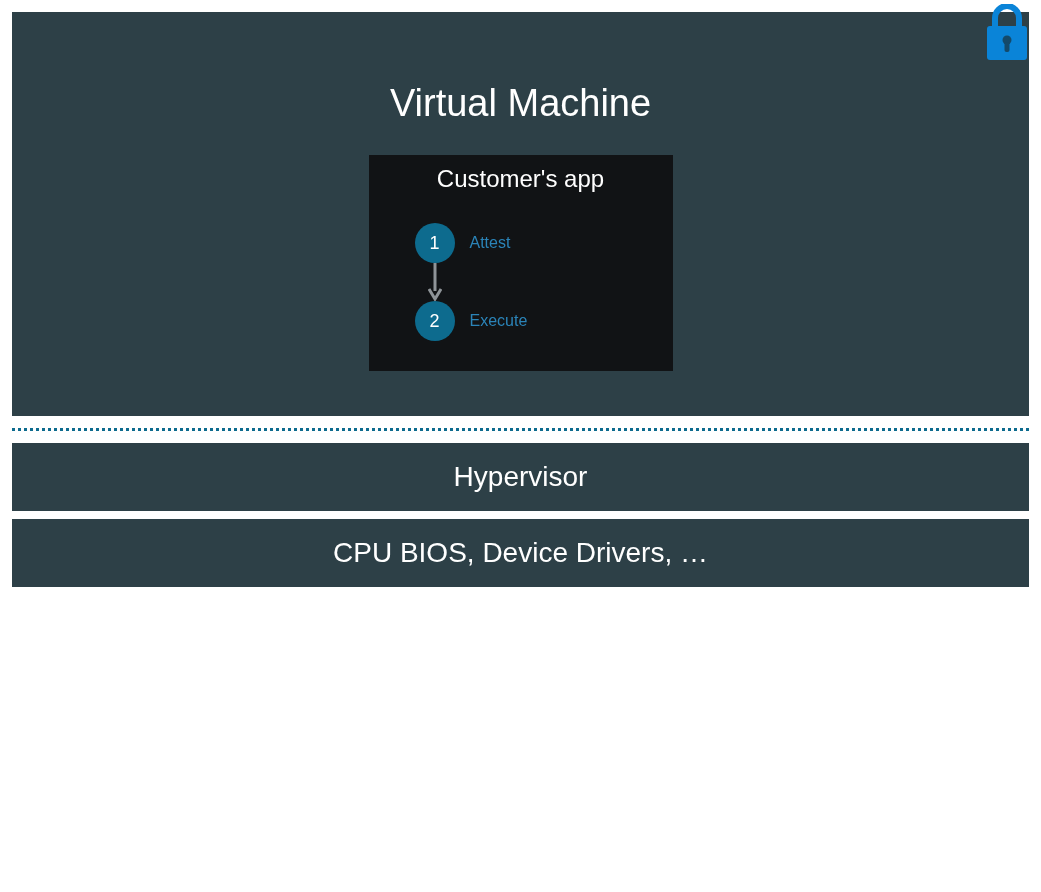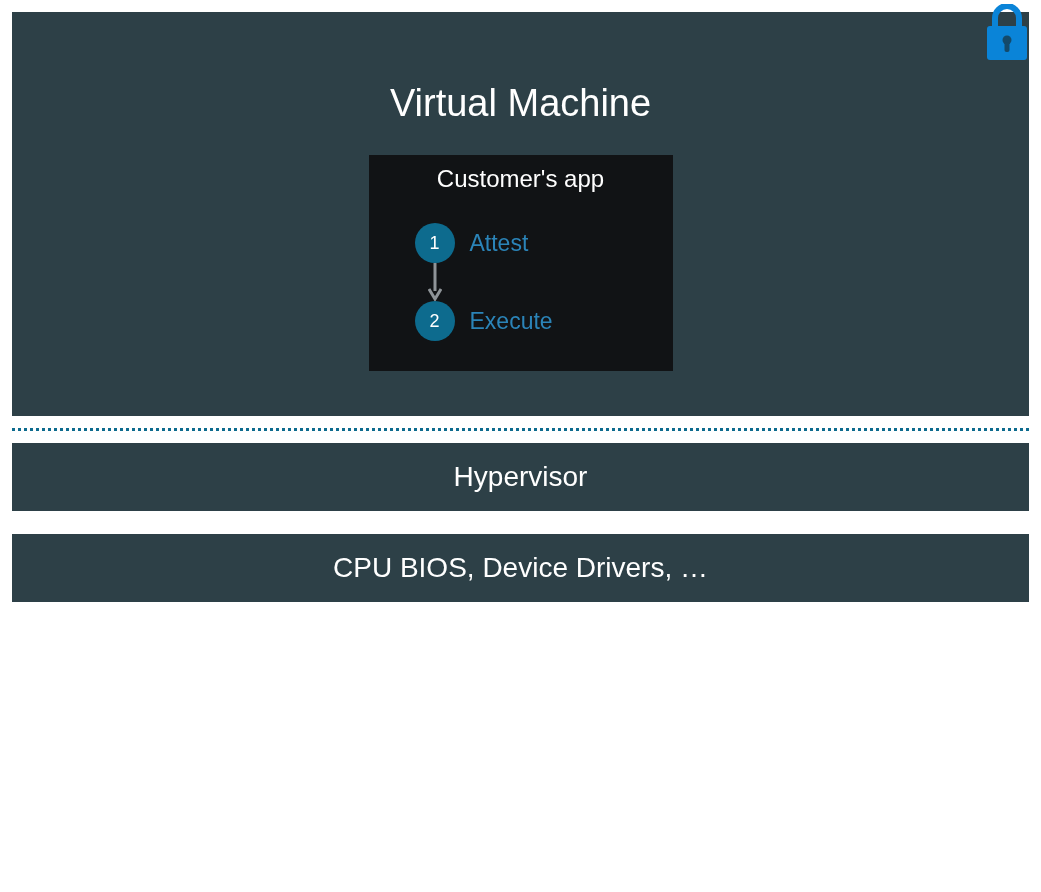--- a/index.html
+++ b/index.html
@@ -62,21 +62,21 @@
       color: #fff;
       display: flex;
       align-items: center;
       justify-content: center;
       font-size: 18px;
       font-weight: 400;
       flex-shrink: 0;
     }
     .step-label {
       color: #2b84b8;
-      font-size: 23px;
+      font-size: 16px;
       margin-left: 15px;
       font-weight: 400;
     }
     .arrow-connector {
       height: 38px;
       width: 40px;
       margin-left: 26px;
       display: flex;
       justify-content: center;
       align-items: center;
@@ -93,21 +93,21 @@
       margin: 12px 0;
       width: 100%;
     }
     .layer-box {
       background: #2d4047;
       color: #fff;
       text-align: center;
       font-size: 28px;
       font-weight: 400;
       padding: 18px 0;
-      margin-bottom: 23px;
+      margin-bottom: 8px;
       position: relative;
     }
     .hardware-lock-square {
       position: absolute;
       right: 0;
       top: 0;
       bottom: 0;
       width: 92px;
       background: #3d545c;
       display: flex;

